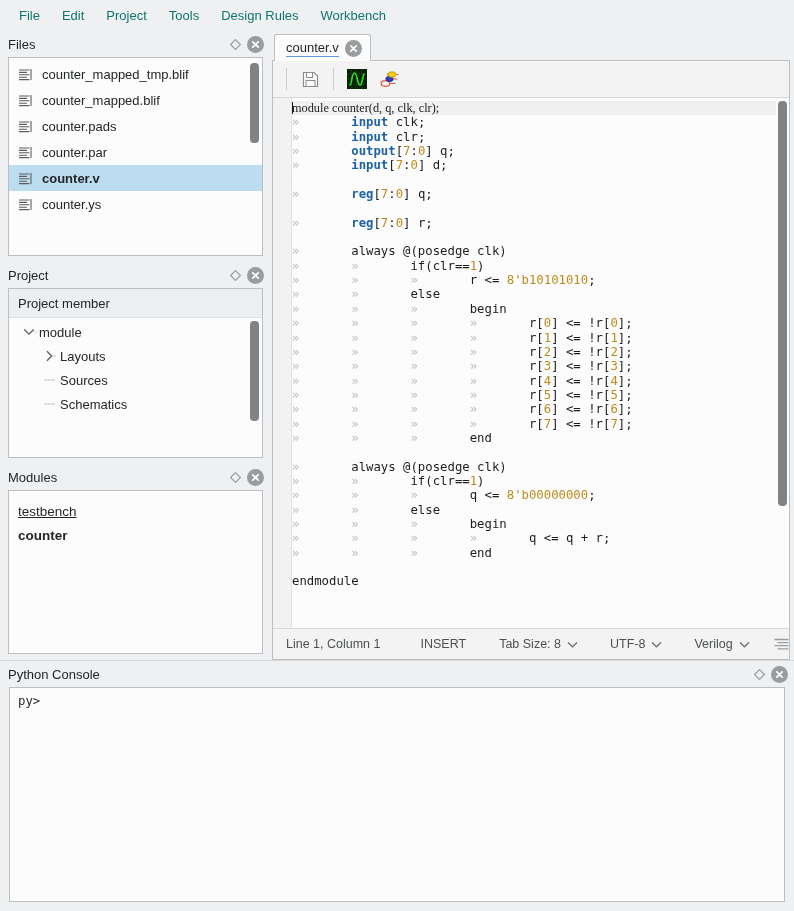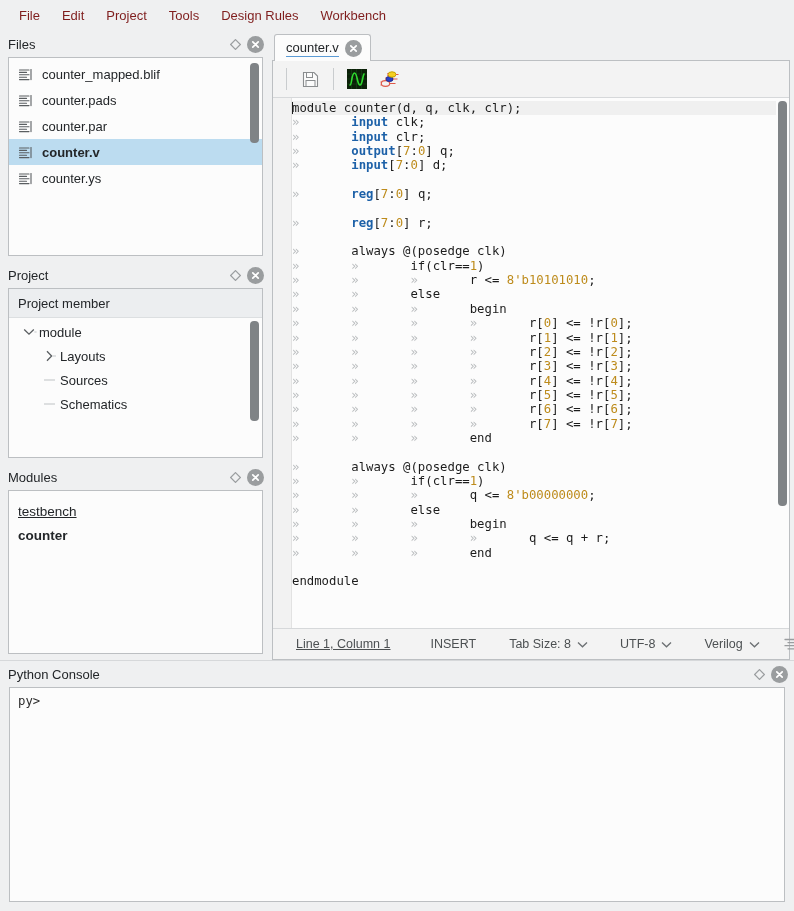--- a/index.html
+++ b/index.html
@@ -7,21 +7,21 @@
     width:794px;height:911px;overflow:hidden;
     background:#eff0f1;
     font-family:"Liberation Sans",sans-serif;
     font-size:12.5px;color:#232629;
     -webkit-font-smoothing:antialiased;
   }
   .app{width:794px;height:911px;position:relative;display:flex;flex-direction:column;}
 
   
   .menubar{height:31px;flex:0 0 31px;display:flex;align-items:center;background:#eff0f1;padding-left:8px;}
-  .menu-item{padding:4px 11px;font-size:13px;color:#7f1d1d;white-space:nowrap;border-radius:2px;}
+  .menu-item{padding:4px 11px;font-size:13px;color:#0f766e;white-space:nowrap;border-radius:2px;}
 
   
   .body{flex:1 1 auto;display:flex;flex-direction:column;min-height:0;}
   .upper{flex:1 1 auto;display:flex;min-height:0;}
 
   .left-col{width:270px;flex:0 0 270px;display:flex;flex-direction:column;min-height:0;}
   .right-col{flex:1 1 auto;display:flex;flex-direction:column;min-width:0;padding:0 4px 0 2px;}
 
   
   .dock{display:flex;flex-direction:column;min-height:0;}
@@ -79,21 +79,21 @@
   
   .codewrap{flex:1 1 auto;position:relative;min-height:0;overflow:hidden;background:#fcfcfc;}
   .gutter{position:absolute;left:0;top:0;bottom:0;width:18px;background:#f2f2f2;border-right:1px solid #e2e2e2;}
   .code{
     position:absolute;left:19px;right:13px;top:0;bottom:0;
     font-family:"DejaVu Sans Mono","Liberation Mono",monospace;
     font-size:12.3px;line-height:14.35px;color:#1c1c1c;padding-top:3px;
     white-space:pre;overflow:hidden;
   }
   .ln{height:14.35px;position:relative;}
-  .ln.cur{background:#f0f0f0;}
+  .ln.cur{background:#f0f0f0;font-family:Liberation Serif, serif;}
   .kw{color:#1d61a8;font-weight:bold;}
   .num{color:#bd8b1b;}
   .tabm{color:#b9bcbe;}
   .caret{display:inline-block;width:1px;height:12px;background:#1c1c1c;vertical-align:-2px;margin-right:-1px;}
 
   .statusbar{
     height:30px;flex:0 0 30px;display:flex;align-items:center;
     background:#f3f3f3;border-top:1px solid #d6d8da;font-size:12.5px;color:#4c5052;
   }
   .sb{display:flex;align-items:center;gap:6px;white-space:nowrap;}
@@ -134,20 +134,35 @@
                 </svg>
           </div>
           <div class="close-icon">
             <svg width="11" height="11" viewBox="0 0 11 11">
                   <path d="M2.8 2.8 L8.2 8.2 M8.2 2.8 L2.8 8.2" stroke="#ffffff" stroke-width="1.7" stroke-linecap="round"></path>
                 </svg>
           </div>
         </div>
         <div class="dock-body">
           <div class="filelist" id="filelist">
+                <div class="file-row">
+                  <span class="doc-icon">
+                    <svg width="15" height="15" viewBox="0 0 15 15">
+                      <g stroke="#5a5e61" stroke-width="1.1" stroke-linecap="round">
+                        <path d="M1.5 3 H11"></path>
+                        <path d="M1.5 5.4 H8.5"></path>
+                        <path d="M1.5 7.8 H11"></path>
+                        <path d="M1.5 10.2 H8.5"></path>
+                        <path d="M1.5 12.6 H11"></path>
+                        <path d="M13 2.6 V12.6"></path>
+                      </g>
+                    </svg>
+                  </span>
+                  <span>counter_mapped_tmp.blif</span>
+                </div>
                 <div class="file-row">
                   <span class="doc-icon">
                     <svg width="15" height="15" viewBox="0 0 15 15">
                       <g stroke="#5a5e61" stroke-width="1.1" stroke-linecap="round">
                         <path d="M1.5 3 H11"></path>
                         <path d="M1.5 5.4 H8.5"></path>
                         <path d="M1.5 7.8 H11"></path>
                         <path d="M1.5 10.2 H8.5"></path>
                         <path d="M1.5 12.6 H11"></path>
                         <path d="M13 2.6 V12.6"></path>
@@ -361,21 +376,21 @@
 
         <div class="codewrap">
           <div class="gutter"></div>
           <div class="code" id="code"><div class="ln cur"><span class="caret"></span><span>module counter(d, q, clk, clr);</span></div><div class="ln"><span class="tabm">»       </span><span class="kw">input</span><span> clk;</span></div><div class="ln"><span class="tabm">»       </span><span class="kw">input</span><span> clr;</span></div><div class="ln"><span class="tabm">»       </span><span class="kw">output</span><span>[</span><span class="num">7</span><span>:</span><span class="num">0</span><span>] q;</span></div><div class="ln"><span class="tabm">»       </span><span class="kw">input</span><span>[</span><span class="num">7</span><span>:</span><span class="num">0</span><span>] d;</span></div><div class="ln"></div><div class="ln"><span class="tabm">»       </span><span class="kw">reg</span><span>[</span><span class="num">7</span><span>:</span><span class="num">0</span><span>] q;</span></div><div class="ln"></div><div class="ln"><span class="tabm">»       </span><span class="kw">reg</span><span>[</span><span class="num">7</span><span>:</span><span class="num">0</span><span>] r;</span></div><div class="ln"></div><div class="ln"><span class="tabm">»       </span><span>always @(posedge clk)</span></div><div class="ln"><span class="tabm">»       </span><span class="tabm">»       </span><span>if(clr==</span><span class="num">1</span><span>)</span></div><div class="ln"><span class="tabm">»       </span><span class="tabm">»       </span><span class="tabm">»       </span><span>r &lt;= </span><span class="num">8'b10101010</span><span>;</span></div><div class="ln"><span class="tabm">»       </span><span class="tabm">»       </span><span>else</span></div><div class="ln"><span class="tabm">»       </span><span class="tabm">»       </span><span class="tabm">»       </span><span>begin</span></div><div class="ln"><span class="tabm">»       </span><span class="tabm">»       </span><span class="tabm">»       </span><span class="tabm">»       </span><span>r[</span><span class="num">0</span><span>] &lt;= !r[</span><span class="num">0</span><span>];</span></div><div class="ln"><span class="tabm">»       </span><span class="tabm">»       </span><span class="tabm">»       </span><span class="tabm">»       </span><span>r[</span><span class="num">1</span><span>] &lt;= !r[</span><span class="num">1</span><span>];</span></div><div class="ln"><span class="tabm">»       </span><span class="tabm">»       </span><span class="tabm">»       </span><span class="tabm">»       </span><span>r[</span><span class="num">2</span><span>] &lt;= !r[</span><span class="num">2</span><span>];</span></div><div class="ln"><span class="tabm">»       </span><span class="tabm">»       </span><span class="tabm">»       </span><span class="tabm">»       </span><span>r[</span><span class="num">3</span><span>] &lt;= !r[</span><span class="num">3</span><span>];</span></div><div class="ln"><span class="tabm">»       </span><span class="tabm">»       </span><span class="tabm">»       </span><span class="tabm">»       </span><span>r[</span><span class="num">4</span><span>] &lt;= !r[</span><span class="num">4</span><span>];</span></div><div class="ln"><span class="tabm">»       </span><span class="tabm">»       </span><span class="tabm">»       </span><span class="tabm">»       </span><span>r[</span><span class="num">5</span><span>] &lt;= !r[</span><span class="num">5</span><span>];</span></div><div class="ln"><span class="tabm">»       </span><span class="tabm">»       </span><span class="tabm">»       </span><span class="tabm">»       </span><span>r[</span><span class="num">6</span><span>] &lt;= !r[</span><span class="num">6</span><span>];</span></div><div class="ln"><span class="tabm">»       </span><span class="tabm">»       </span><span class="tabm">»       </span><span class="tabm">»       </span><span>r[</span><span class="num">7</span><span>] &lt;= !r[</span><span class="num">7</span><span>];</span></div><div class="ln"><span class="tabm">»       </span><span class="tabm">»       </span><span class="tabm">»       </span><span>end</span></div><div class="ln"></div><div class="ln"><span class="tabm">»       </span><span>always @(posedge clk)</span></div><div class="ln"><span class="tabm">»       </span><span class="tabm">»       </span><span>if(clr==</span><span class="num">1</span><span>)</span></div><div class="ln"><span class="tabm">»       </span><span class="tabm">»       </span><span class="tabm">»       </span><span>q &lt;= </span><span class="num">8'b00000000</span><span>;</span></div><div class="ln"><span class="tabm">»       </span><span class="tabm">»       </span><span>else</span></div><div class="ln"><span class="tabm">»       </span><span class="tabm">»       </span><span class="tabm">»       </span><span>begin</span></div><div class="ln"><span class="tabm">»       </span><span class="tabm">»       </span><span class="tabm">»       </span><span class="tabm">»       </span><span>q &lt;= q + r;</span></div><div class="ln"><span class="tabm">»       </span><span class="tabm">»       </span><span class="tabm">»       </span><span>end</span></div><div class="ln"></div><div class="ln"><span>endmodule</span></div></div>
           <div class="vscroll" style="top:3px;right:2px;bottom:3px;">
             <div class="thumb" style="top:0;height:405px;"></div>
           </div>
         </div>
 
         <div class="statusbar">
-          <div class="sb" style="margin-left:23px;text-decoration:underline;">Line 1, Column 1</div>
+          <div class="sb" style="margin-left:13px;">Line 1, Column 1</div>
           <div class="sb" style="margin-left:40px;">INSERT</div>
           <div class="sb" style="margin-left:33px;">
             <span>Tab Size: 8</span>
             <span class="chev">
               <svg width="11" height="7" viewBox="0 0 11 7">
                     <path d="M1 1.5 L5.5 5.8 L10 1.5" fill="none" stroke="#6c7073" stroke-width="1.3"></path>
                   </svg>
             </span>
           </div>
           <div class="sb" style="margin-left:32px;">

